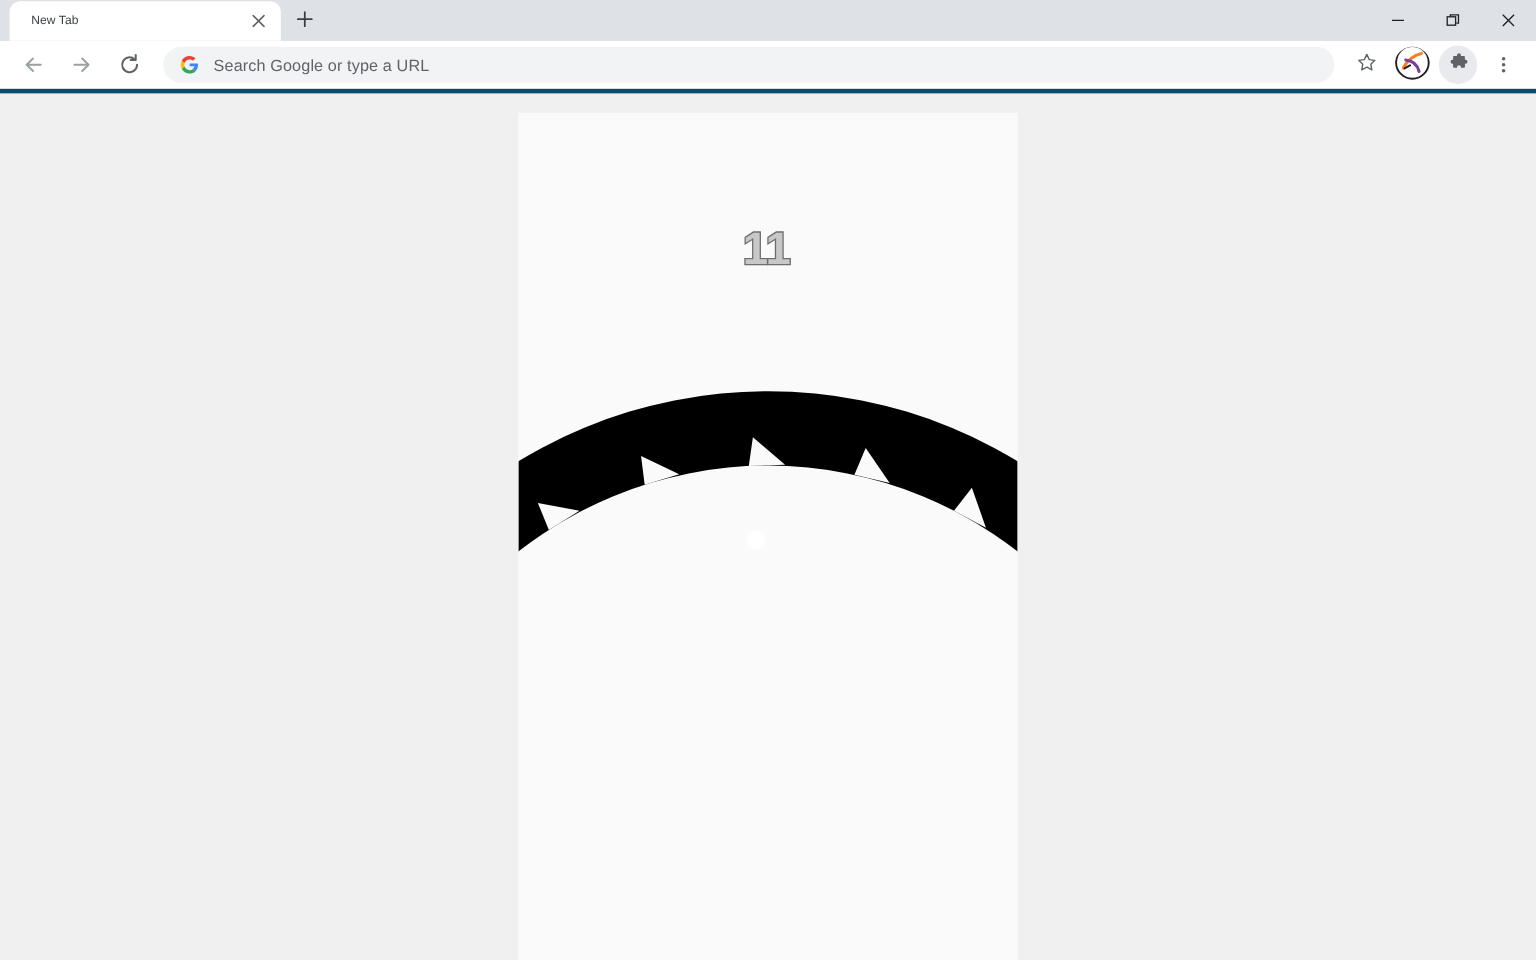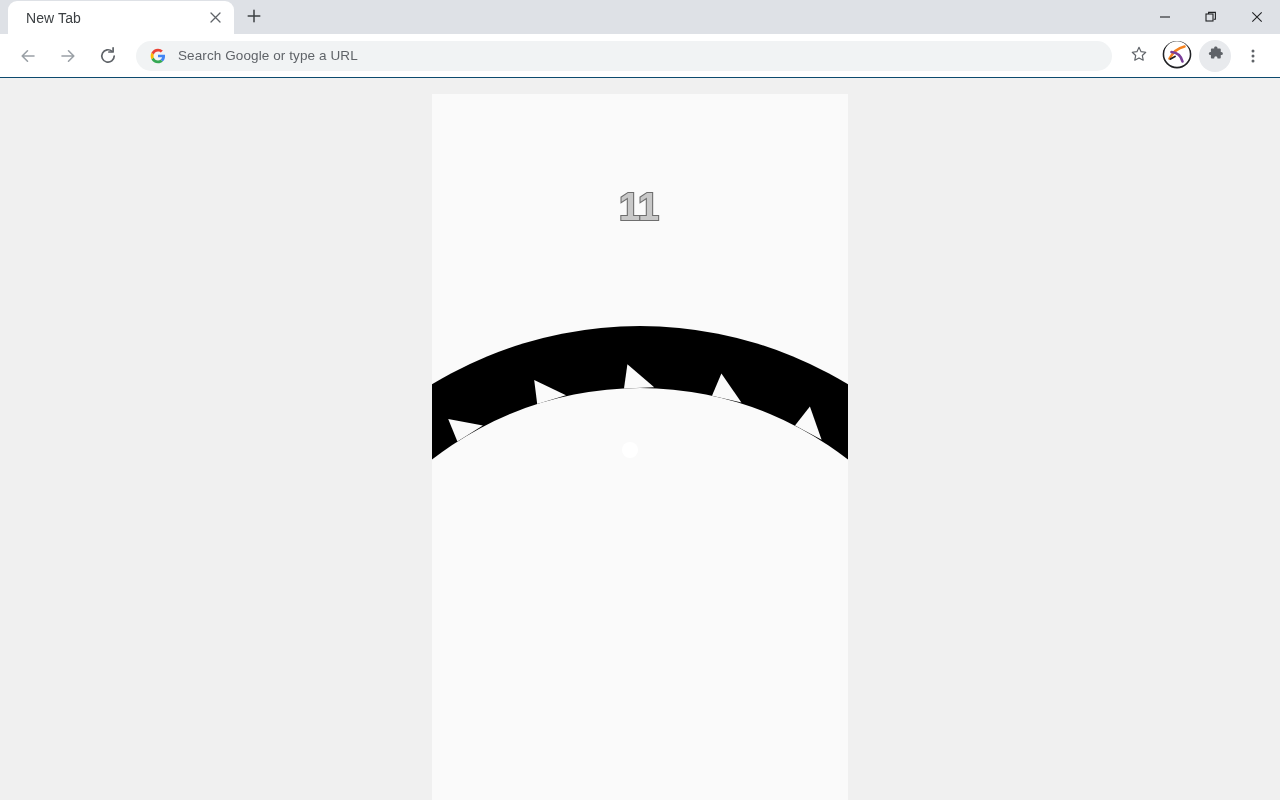--- a/index.html
+++ b/index.html
@@ -29,21 +29,21 @@
     width: 226px; height: 33px;
     background: #ffffff;
     border-radius: 9px 9px 0 0;
     margin-left: 8px;
     display: flex; align-items: center;
     padding: 0 8px 0 18px;
     position: relative;
   }
   .tab-title {
     flex: 1;
-    font-size: 14px;
+    font-size: 10px;
     color: #3c4043;
     white-space: nowrap; overflow: hidden; text-overflow: ellipsis;
     letter-spacing: .1px;
   }
   .tab-close {
     width: 22px; height: 22px;
     display: flex; align-items: center; justify-content: center;
     border-radius: 50%;
   }
   .tab-close svg { display: block; }
@@ -63,21 +63,21 @@
   }
   .win-ctl svg { display: block; }
 
   
   #toolbar {
     height: 44px;
     background: #ffffff;
     display: flex; align-items: center;
     padding: 0 8px;
     flex: 0 0 44px;
-    border-bottom: 1px solid #0c4a6e;
+    border-bottom: 4px solid #0c4a6e;
   }
   .nav-btn {
     width: 32px; height: 32px;
     margin: 0 4px;
     display: flex; align-items: center; justify-content: center;
     border-radius: 50%;
   }
   .nav-btn svg { display: block; }
 
   #omnibox {

